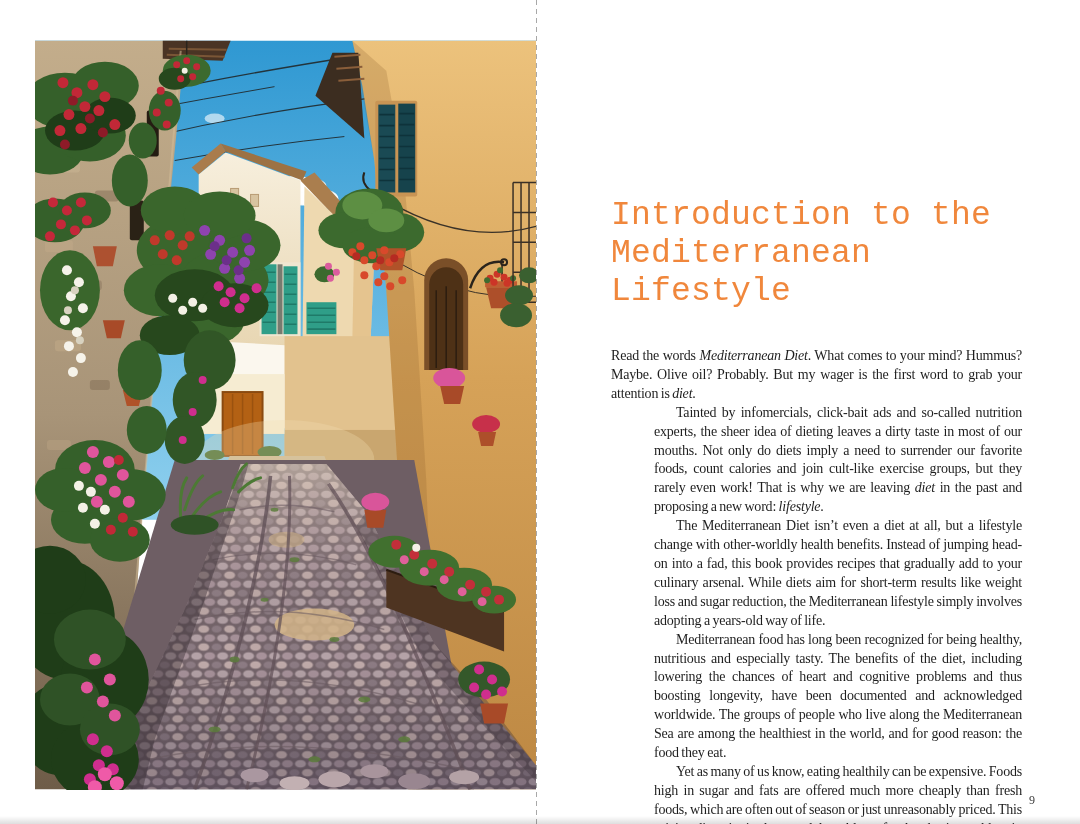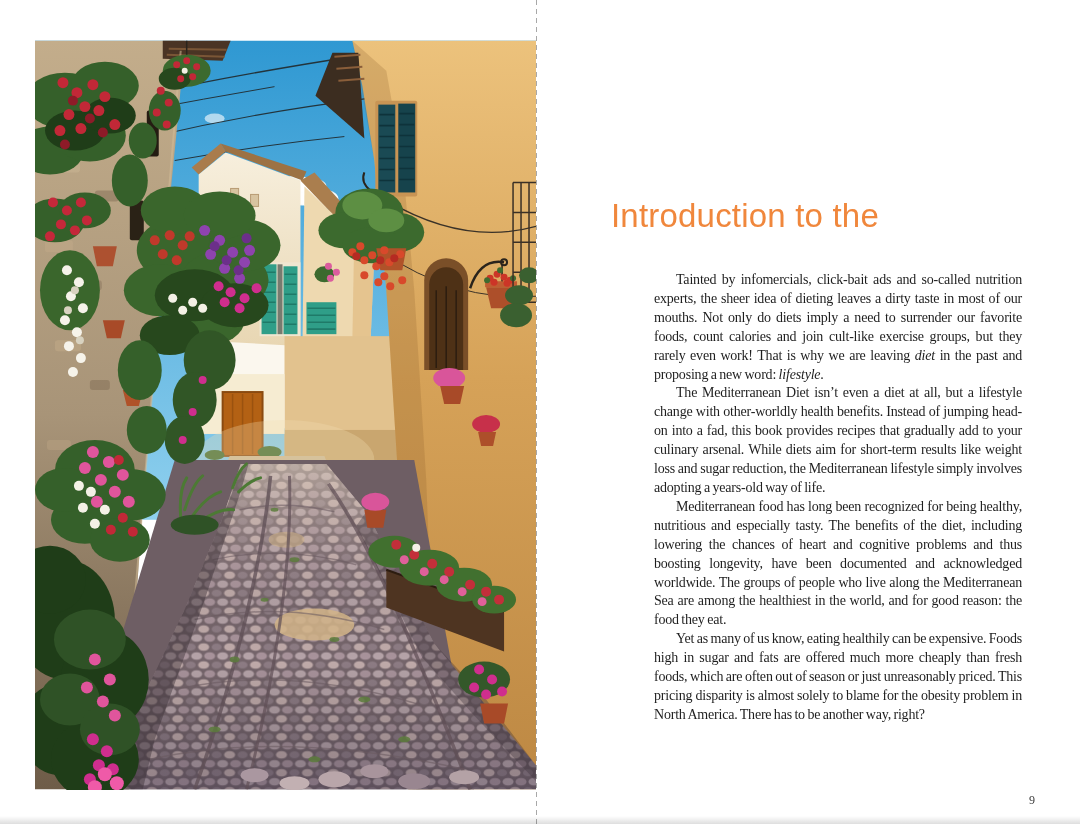--- a/index.html
+++ b/index.html
@@ -13,21 +13,21 @@
   .photo svg{display:block;width:100%;height:100%;}
   .gutter-line{
     position:absolute;left:536px;top:0;width:1px;height:824px;
     background:repeating-linear-gradient(to bottom,#a8a8a8 0 5px,transparent 5px 9px);
   }
   .content{
     position:absolute;left:611px;top:197px;width:411px;
   }
   h1.title{
     margin:0 0 36px 0;
-    font-family:Liberation Sans, sans-serif;
+    font-family:Liberation Mono, monospace;
     font-weight:300;
     font-size:33px;line-height:38px;letter-spacing:.2px;
     color:#F0873C;
   }
   h1.title span{display:block;}
   .body-text p{
     margin:0;text-align:justify;
     font-size:14px;line-height:18.9px;
     letter-spacing:-0.2px;word-spacing:-0.8px;
     color:#1e1e1e;
@@ -558,22 +558,24 @@
       </g>
     </g>
   </svg>
 </figure>
 
 <div class="gutter-line"></div>
 
 <main class="content">
   <h1 class="title">
     <span>Introduction to the</span>
+    <span>Mediterranean Lifestyle</span>
   </h1>
   <div class="body-text">
+      <p>Read the words <i>Mediterranean Diet</i>. What comes to your mind? Hummus? Maybe. Olive oil? Probably. But my wager is the first word to grab your attention is <i>diet</i>.</p>
       <p class="indent">Tainted by infomercials, click-bait ads and so-called nutrition experts, the sheer idea of dieting leaves a dirty taste in most of our mouths. Not only do diets imply a need to surrender our favorite foods, count calories and join cult-like exercise groups, but they rarely even work! That is why we are leaving <i>diet</i> in the past and proposing a new word: <i>lifestyle</i>.</p>
       <p class="indent">The Mediterranean Diet isn’t even a diet at all, but a lifestyle change with other-worldly health benefits. Instead of jumping head-on into a fad, this book provides recipes that gradually add to your culinary arsenal. While diets aim for short-term results like weight loss and sugar reduction, the Mediterranean lifestyle simply involves adopting a years-old way of life.</p>
       <p class="indent">Mediterranean food has long been recognized for being healthy, nutritious and especially tasty. The benefits of the diet, including lowering the chances of heart and cognitive problems and thus boosting longevity, have been documented and acknowledged worldwide. The groups of people who live along the Mediterranean Sea are among the healthiest in the world, and for good reason: the food they eat.</p>
       <p class="indent">Yet as many of us know, eating healthily can be expensive. Foods high in sugar and fats are offered much more cheaply than fresh foods, which are often out of season or just unreasonably priced. This pricing disparity is almost solely to blame for the obesity problem in North America. There has to be another way, right?</p>
     </div>
 </main>
 
 <div class="page-number">9</div>
 <div class="bottom-edge"></div>
 

